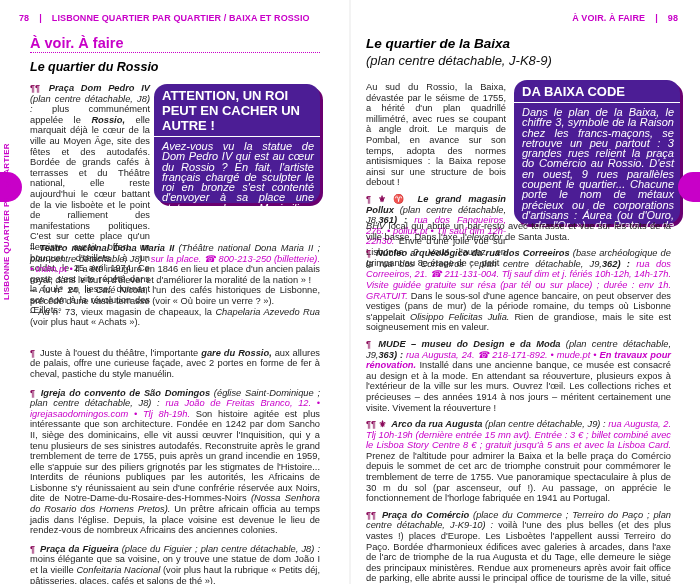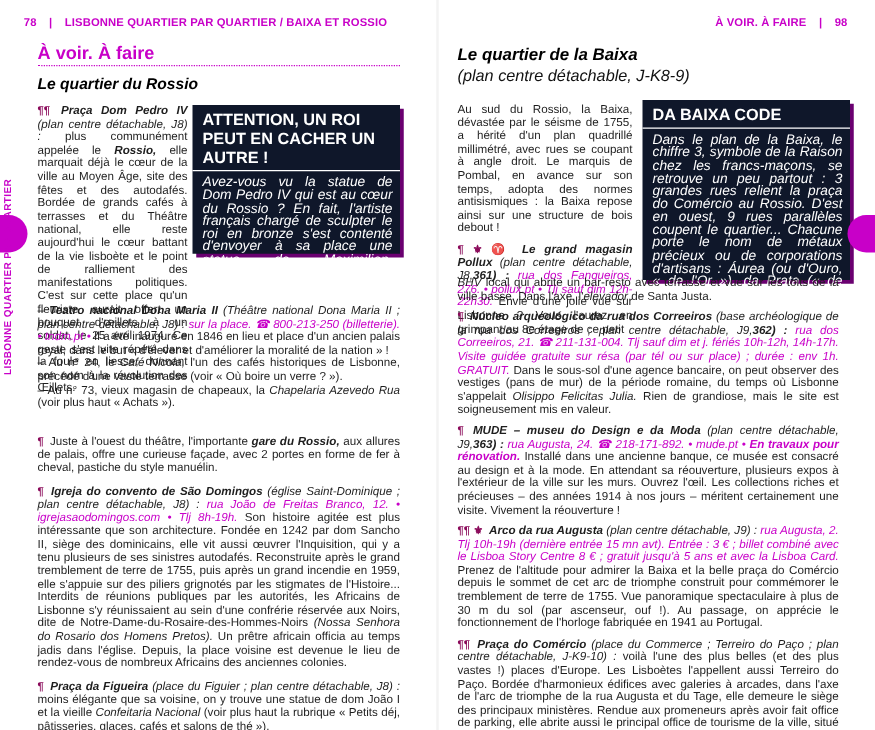--- a/index.html
+++ b/index.html
@@ -26,21 +26,21 @@
   .body p { margin-bottom: 4px; }
   .pink { color: #c800c8; font-style: italic; }
   .pinkb { color: #c800c8; font-weight: bold; font-style: italic; }
   .it { font-style: italic; }
   .bi { font-weight: bold; font-style: italic; }
   .rt { color: #8a0a5a; font-weight: bold; font-size: 9px; margin-right: 2px; }
 
   .left-col-top { position: absolute; left: 30px; top: 83px; width: 120px; }
   .left-col-full { position: absolute; left: 30px; top: 243px; width: 290px; }
 
-  .box { position: absolute; background: #0f172a; color: #fff; box-shadow: 3px 3px 0 #6a0070; }
+  .box { position: absolute; background: #4c1d95; color: #fff; box-shadow: 3px 3px 0 #6a0070; border-radius: 13px; }
   .box-head { font-weight: bold; font-size: 13px; line-height: 15px; padding: 4px 6px 3px 8px; }
   .box-divider { border-top: 1px solid #ffffff; margin: 0 0 0 0; }
   .box-body { font-size: 11px; line-height: 10.3px; font-style: italic; padding: 4px 6px 6px 8px; text-align: justify; }
   .box-attention { left: 154px; top: 84px; width: 166px; height: 119px; }
   .box-baixa { left: 164px; top: 80px; width: 166px; height: 144px; }
 
   .right-col-top { position: absolute; left: 16px; top: 82px; width: 140px; }
   .right-col-full { position: absolute; left: 16px; top: 221px; width: 305px; }
 
   .thumb { position: absolute; width: 22px; height: 30px; background: #c800c8; }

